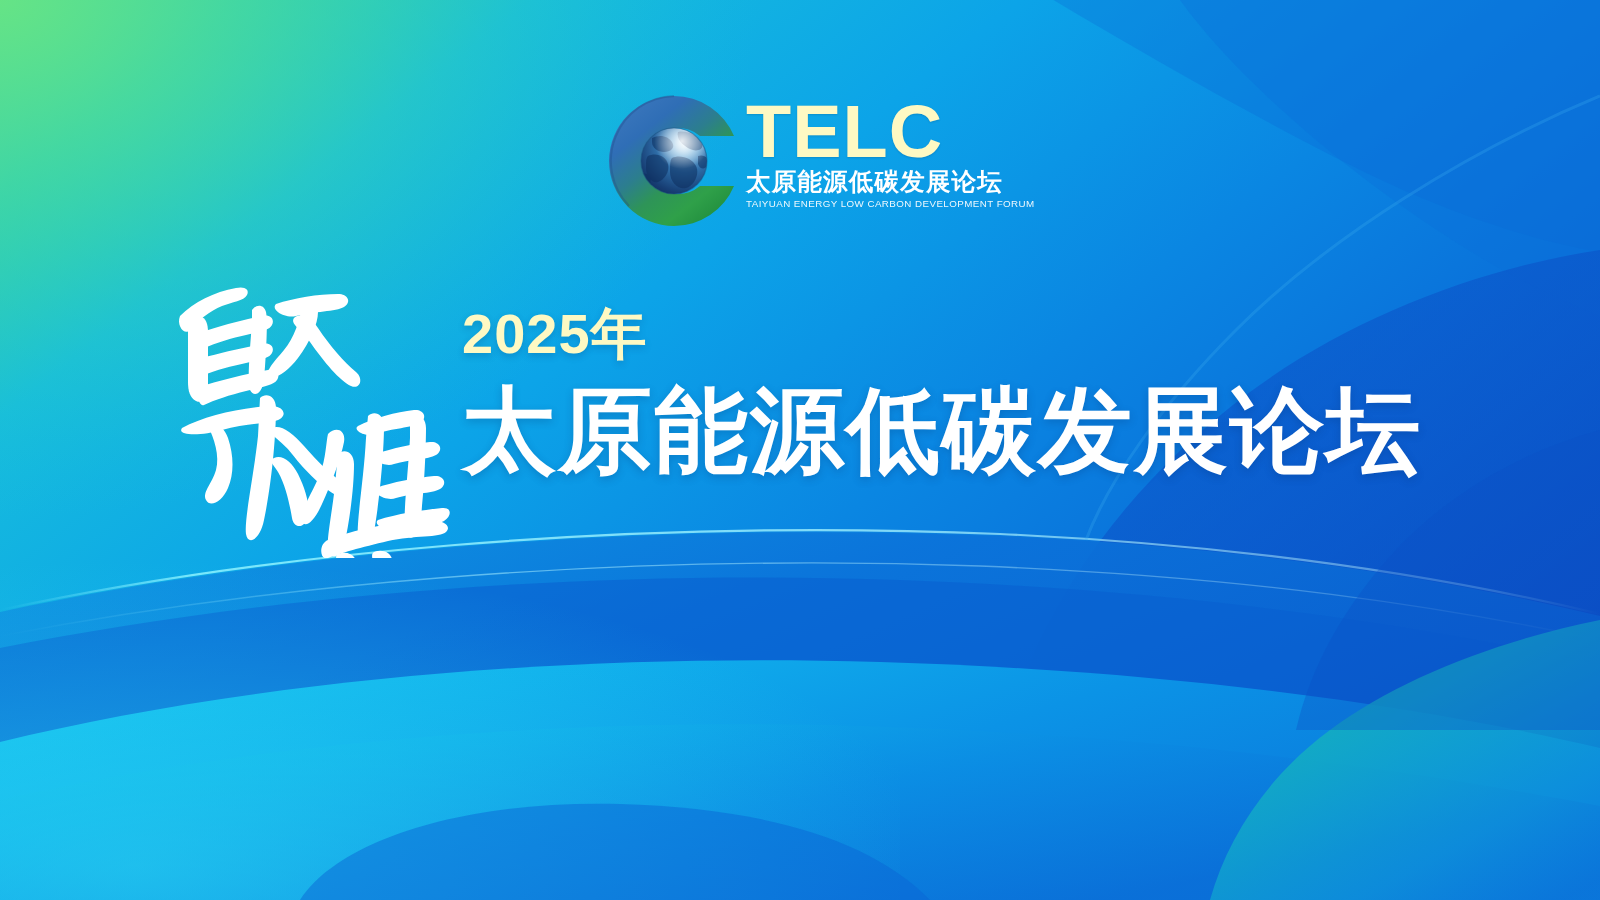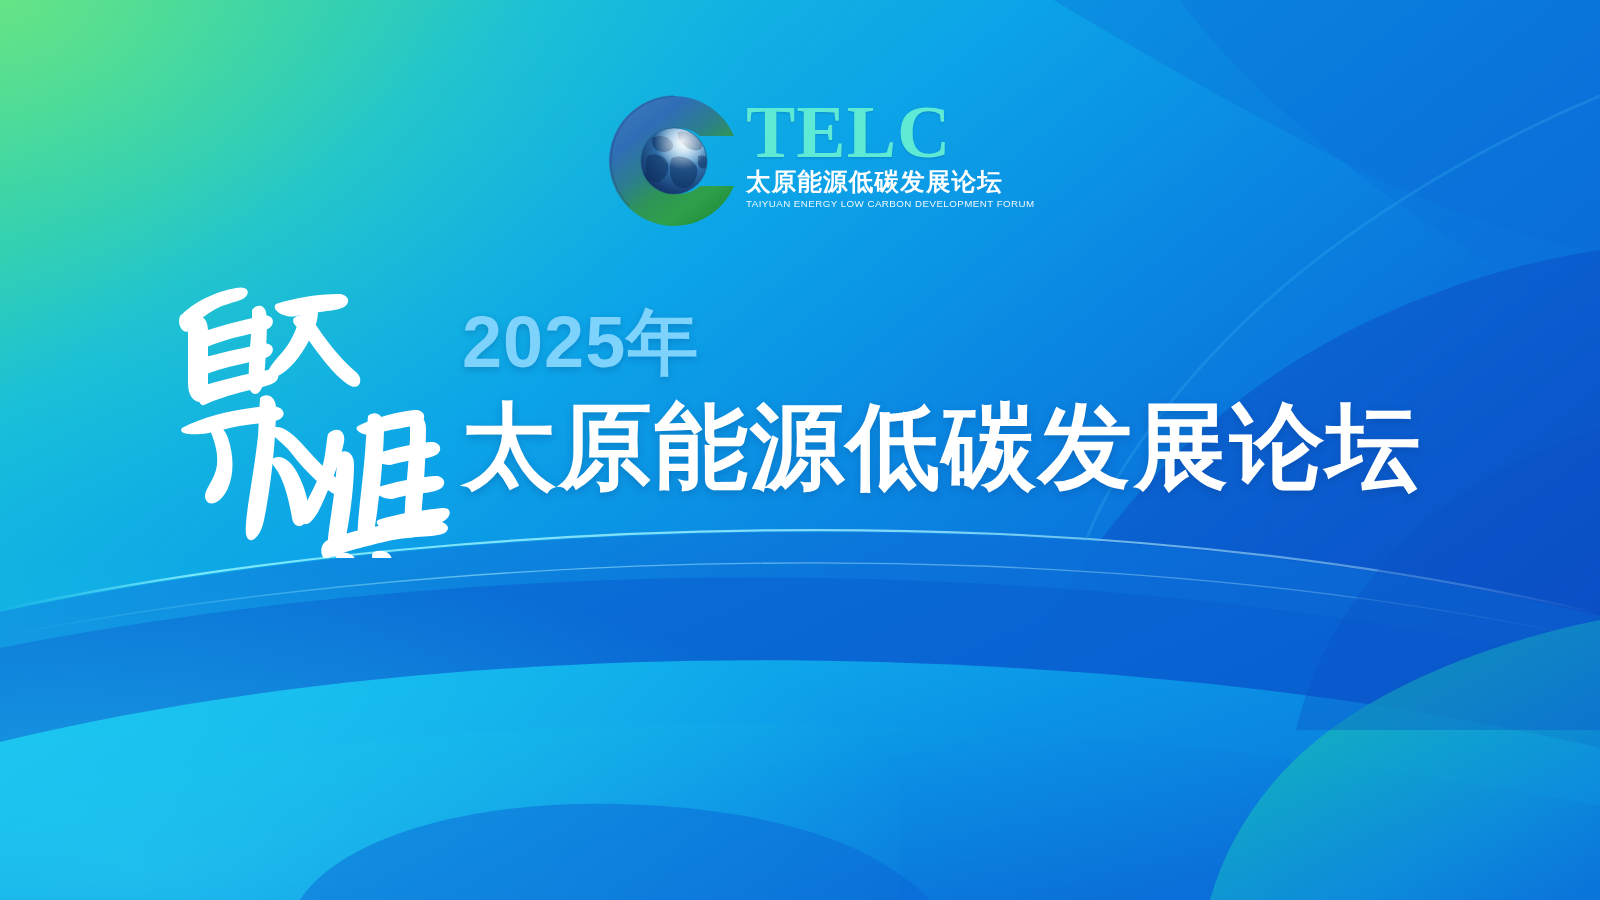--- a/index.html
+++ b/index.html
@@ -54,26 +54,26 @@
   }
   #logo-wordmark {
     flex: 0 0 auto;
     margin-left: 6px;
     padding-top: 6px;
     display: flex;
     flex-direction: column;
     align-items: flex-start;
   }
   #telc-acronym {
-    font-family: Liberation Serif, serif;
+    font-family: Liberation Sans, sans-serif;
     font-weight: 700;
     font-size: 74px;
     line-height: 0.92;
     letter-spacing: 1px;
-    color: #5eead4;
+    color: #fef9c3;
     white-space: nowrap;
     text-shadow: 0 1px 2px rgba(0,40,90,0.18);
   }
   #telc-cn {
     font-family: "Liberation Sans", "DejaVu Sans", sans-serif;
     font-weight: 700;
     font-size: 24.5px;
     line-height: 1.08;
     letter-spacing: 1.2px;
     color: #ffffff;
@@ -105,23 +105,23 @@
   
   #headline {
     position: absolute;
     left: 462px;
     top: 306px;
     width: 960px;
   }
   #headline-year {
     font-family: "Liberation Sans", "DejaVu Sans", sans-serif;
     font-weight: 700;
-    font-size: 72px;
+    font-size: 56px;
     line-height: 1.0;
-    color: #7dd3fc;
+    color: #fef9c3;
     letter-spacing: 1px;
     white-space: nowrap;
     text-shadow: 0 3px 7px rgba(0,45,110,0.22);
   }
   #headline-main {
     font-family: "Liberation Sans", "DejaVu Sans", sans-serif;
     font-weight: 700;
     font-size: 94px;
     line-height: 1.0;
     color: #ffffff;

